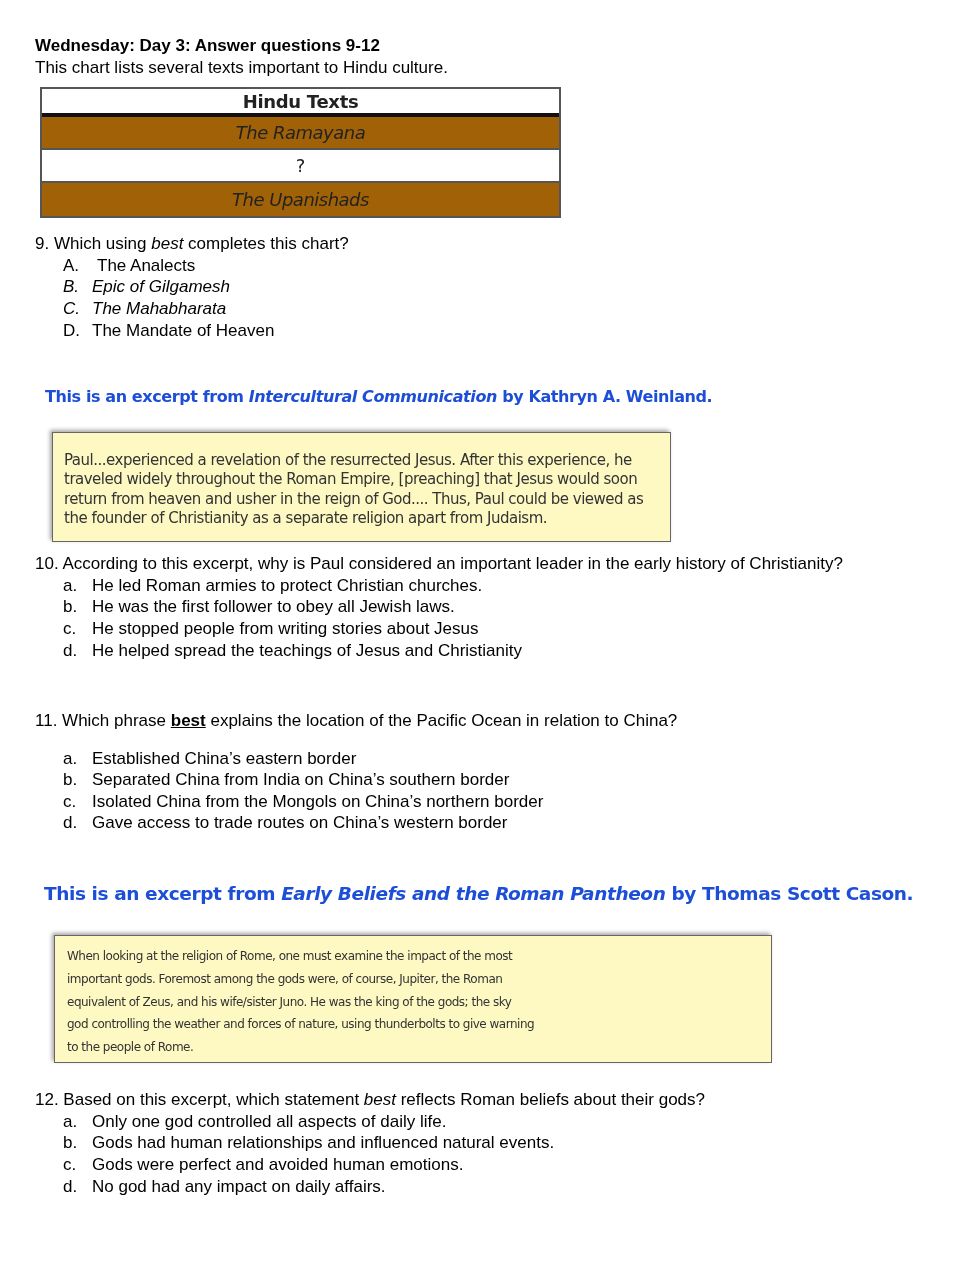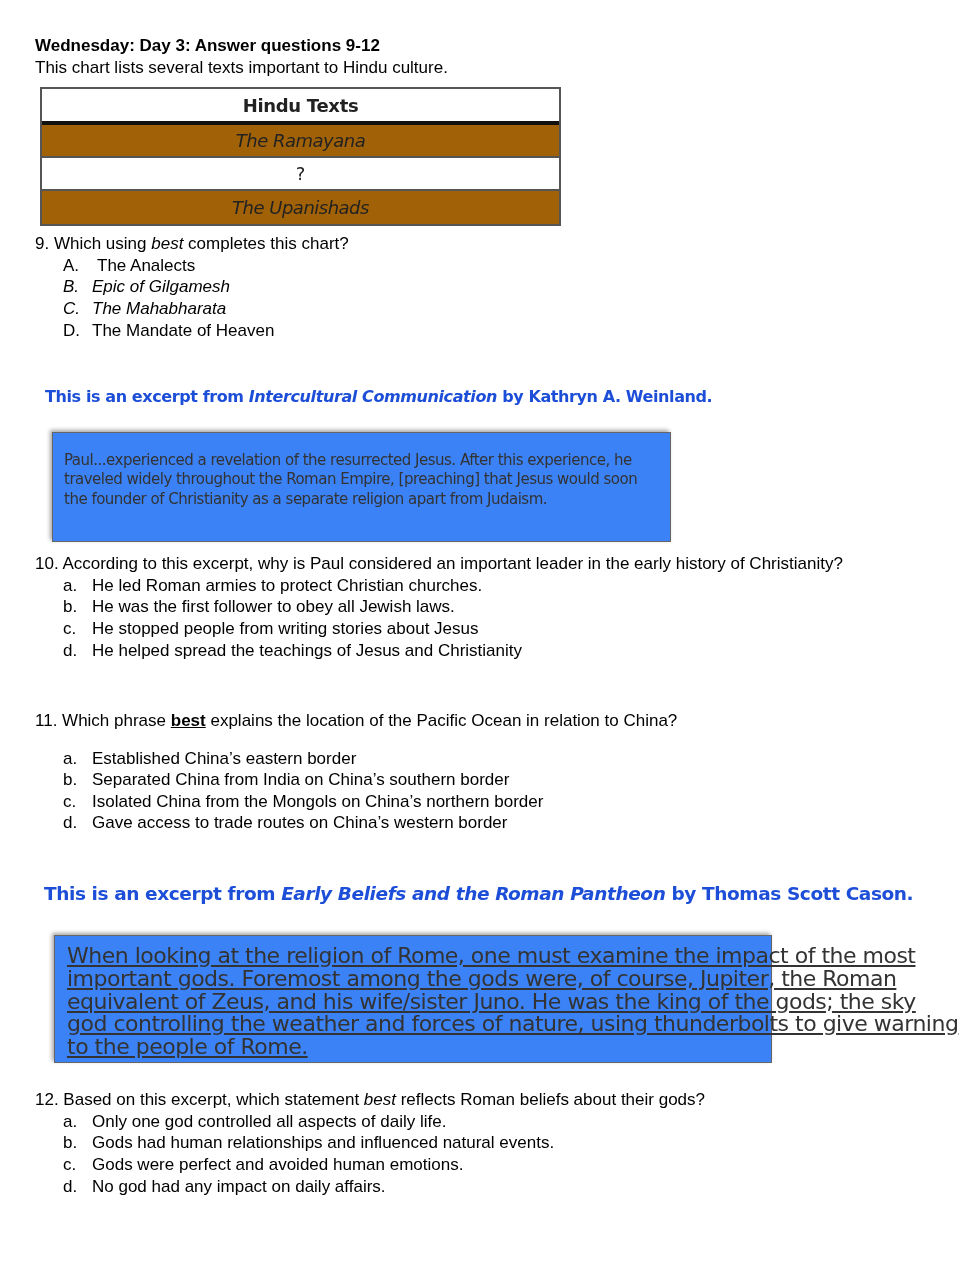--- a/index.html
+++ b/index.html
@@ -15,42 +15,42 @@
   .opt .lbl-wide { display: inline-block; width: 34px; }
   .ital { font-style: italic; }
 
   
   .htable {
     position: absolute; left: 40px; top: 87px; width: 521px;
     border: 2px solid #555; box-sizing: border-box;
     font-family: "DejaVu Sans", sans-serif;
   }
   .hrow { height: 33px; display: flex; align-items: center; justify-content: center; font-size: 18px; color: #222; box-sizing: border-box; }
-  .hrow.head { font-weight: bold; background: #fff; border-bottom: 4px solid #111; height: 36px; letter-spacing: -0.3px; }
+  .hrow.head { font-weight: bold; background: #fff; border-bottom: 4px solid #111; height: 28px; letter-spacing: -0.3px; }
   .hrow.shade { background: #a16207; }
   .hrow.plain { background: #fff; }
   .hrow.mid { border-bottom: 2px solid #555; }
   .hrow .it { font-style: italic; letter-spacing: -0.5px; }
 
   
   .intro {
     position: absolute; font-family: "DejaVu Sans", sans-serif; font-weight: bold;
     color: #1d4ed8; white-space: nowrap; letter-spacing: -0.4px;
   }
   .intro .it { font-style: italic; }
 
   
   .excerpt {
-    position: absolute; background: #3b82f6; border: 1px solid #666;
+    position: absolute; background: #fef9c3; border: 1px solid #666;
     box-shadow: -2px -2px 4px rgba(0,0,0,0.35);
     font-family: "DejaVu Sans", sans-serif; color: #333; box-sizing: border-box;
     letter-spacing: -0.5px;
   }
   .ex1 { left: 52px; top: 432px; width: 619px; height: 110px; padding: 18px 10px 0 11px; font-size: 15px; line-height: 19.3px; }
-  .ex2 { left: 54px; top: 935px; width: 718px; height: 128px; padding: 9px 10px 0 12px; font-size: 22px; line-height: 22.8px; text-decoration: underline; }
+  .ex2 { left: 54px; top: 935px; width: 718px; height: 128px; padding: 9px 10px 0 12px; font-size: 12px; line-height: 22.8px; }
   .exline { white-space: nowrap; }
 </style>
 </head>
 <body>
 
 <div class="abs line title" style="left:35px; top:35px;">Wednesday: Day 3: Answer questions 9-12</div>
 <div class="abs line" style="left:35px; top:57px;">This chart lists several texts important to Hindu culture.</div>
 
 <div class="htable">
   <div class="hrow head">
@@ -74,20 +74,21 @@
 <div class="opt ital" style="left:63px; top:276px;"><span class="lbl">B.</span><span>Epic of Gilgamesh</span></div>
 <div class="opt ital" style="left:63px; top:298px;"><span class="lbl">C.</span><span>The Mahabharata</span></div>
 <div class="opt" style="left:63px; top:320px;"><span class="lbl">D.</span><span>The Mandate of Heaven</span></div>
 
 <div class="intro" style="left:45px; top:387px; font-size:16px;">
   <span>This is an excerpt from </span><span class="it">Intercultural Communication</span><span> by Kathryn A. Weinland.</span>
 </div>
 <div class="excerpt ex1">
   <div class="exline">Paul...experienced a revelation of the resurrected Jesus. After this experience, he</div>
   <div class="exline">traveled widely throughout the Roman Empire, [preaching] that Jesus would soon</div>
+  <div class="exline">return from heaven and usher in the reign of God.... Thus, Paul could be viewed as</div>
   <div class="exline">the founder of Christianity as a separate religion apart from Judaism.</div>
 </div>
 
 <div class="abs line" style="left:35px; top:553px;">10. According to this excerpt, why is Paul considered an important leader in the early history of Christianity?</div>
 <div class="opt" style="left:63px; top:575px;"><span class="lbl">a.</span><span>He led Roman armies to protect Christian churches.</span></div>
 <div class="opt" style="left:63px; top:596px;"><span class="lbl">b.</span><span>He was the first follower to obey all Jewish laws.</span></div>
 <div class="opt" style="left:63px; top:618px;"><span class="lbl">c.</span><span>He stopped people from writing stories about Jesus</span></div>
 <div class="opt" style="left:63px; top:640px;"><span class="lbl">d.</span><span>He helped spread the teachings of Jesus and Christianity</span></div>
 
 <div class="abs line" style="left:35px; top:710px;">

